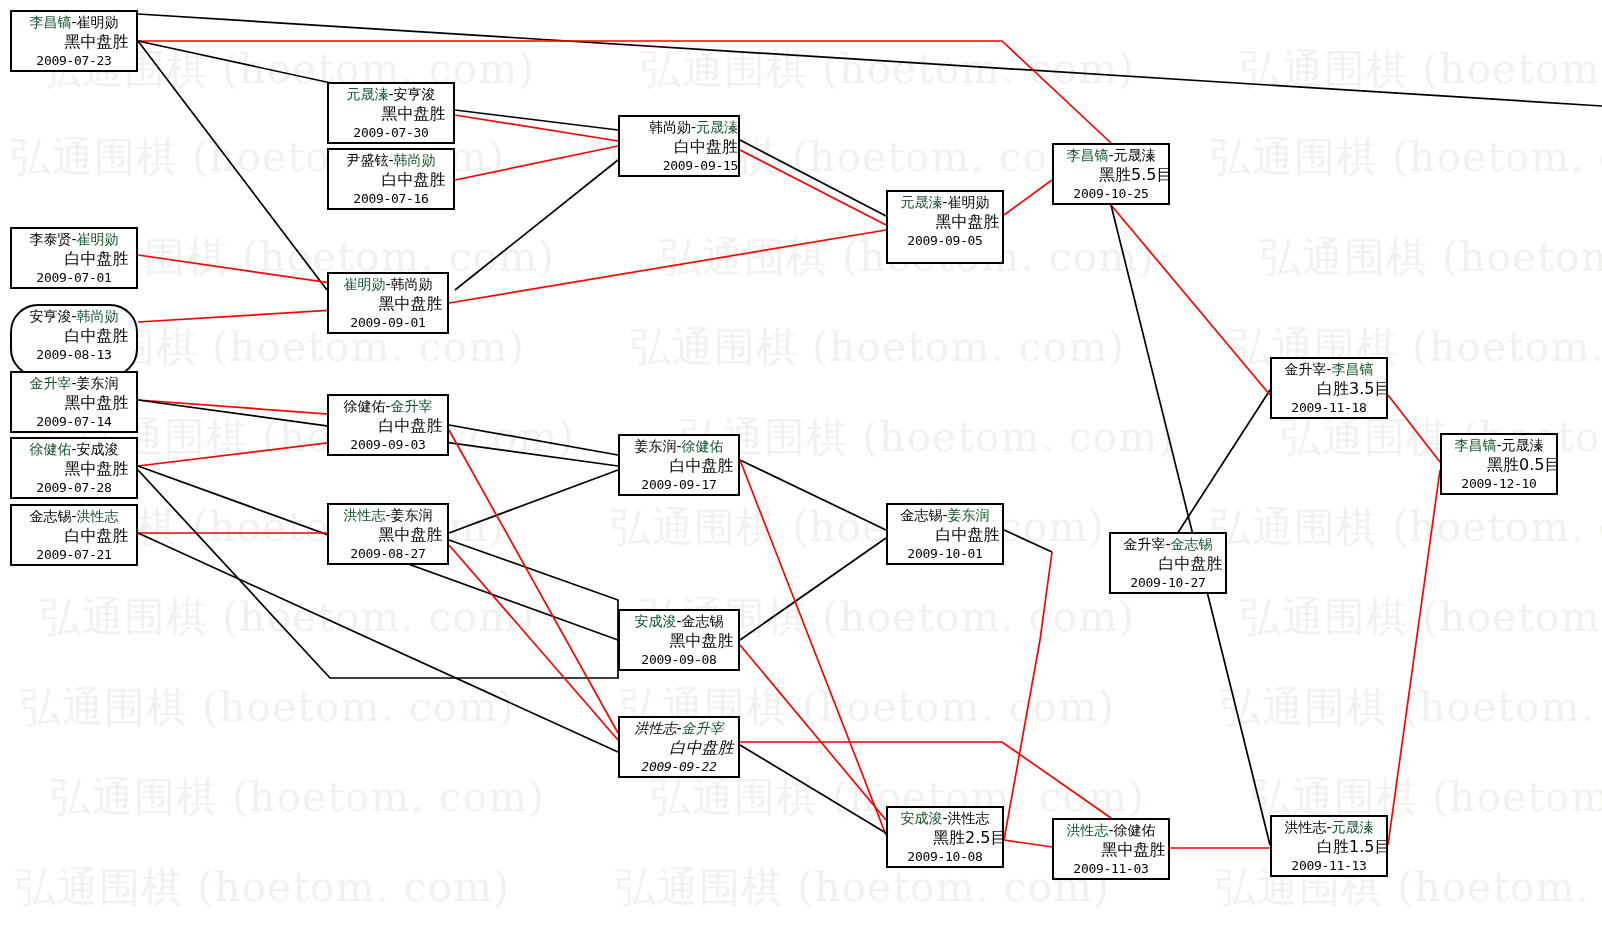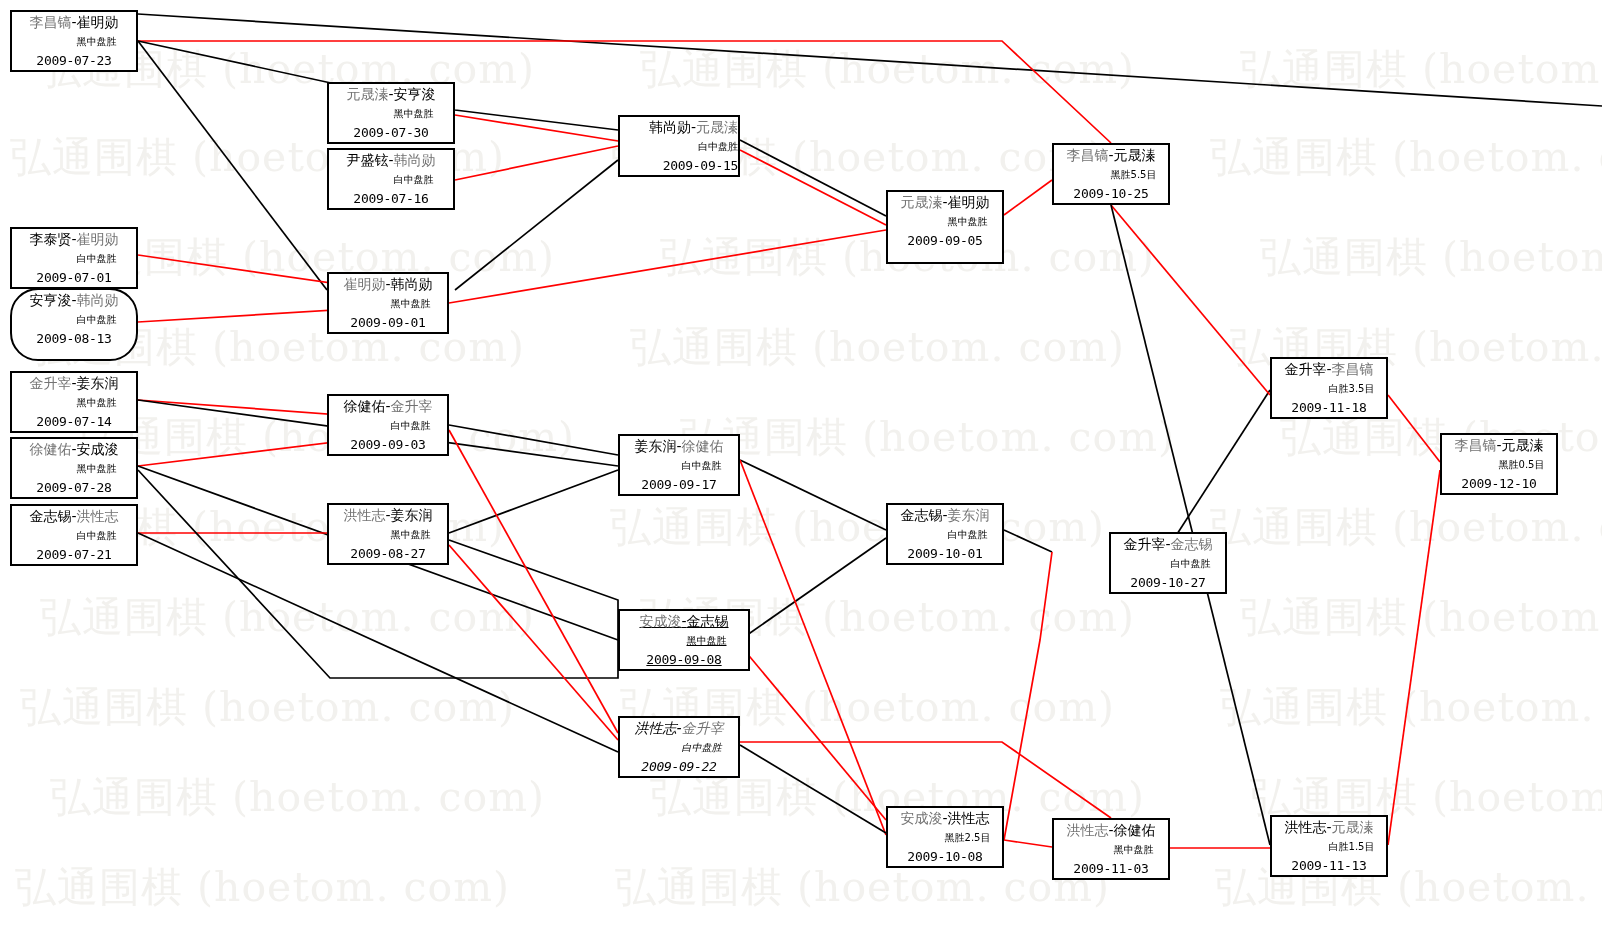--- a/index.html
+++ b/index.html
@@ -47,27 +47,27 @@
     text-align: center;
     font-family: "DejaVu Sans", "Liberation Sans", sans-serif;
     font-size: 13.5px;
     line-height: 19px;
     color: #000000;
     padding-top: 1px;
     white-space: nowrap;
   }
   .node .ln { display: block; }
   .node .players { font-size: 14px; }
-  .node .res { font-size: 10px; padding-left: 45px; }
+  .node .res { font-size: 16px; padding-left: 45px; }
   .node .date {
     font-family: "DejaVu Sans Mono", "Liberation Mono", monospace;
     font-size: 13px;
     letter-spacing: -0.3px;
   }
-  .win { color: #737373; }
+  .win { color: #14532d; }
   .lose { color: #000000; }
   .sep { color: #000000; }
 </style>
 </head>
 <body>
 
 <div id="stage">
   <div id="watermark-layer">
       <div class="wm" style="left: 40px; top: 42px;">弘通围棋 (hoetom. com)</div>
       <div class="wm" style="left: 640px; top: 42px;">弘通围棋 (hoetom. com)</div>
@@ -159,21 +159,21 @@
       <div class="node" style="left: 327px; top: 148px; width: 128px; height: 62px;">
         <span class="ln players"><span class="lose">尹盛铉</span><span class="sep">-</span><span class="win">韩尚勋</span></span>
         <span class="ln res">白中盘胜</span>
         <span class="ln date">2009-07-16</span>
       </div>
       <div class="node" style="left: 10px; top: 227px; width: 128px; height: 62px;">
         <span class="ln players"><span class="lose">李泰贤</span><span class="sep">-</span><span class="win">崔明勋</span></span>
         <span class="ln res">白中盘胜</span>
         <span class="ln date">2009-07-01</span>
       </div>
-      <div class="node" style="left: 10px; top: 288px; width: 128px; height: 73px; border-radius: 28px;">
+      <div class="node" style="left: 10px; top: 304px; width: 128px; height: 73px; border-radius: 28px;">
         <span class="ln players"><span class="lose">安亨浚</span><span class="sep">-</span><span class="win">韩尚勋</span></span>
         <span class="ln res">白中盘胜</span>
         <span class="ln date">2009-08-13</span>
       </div>
       <div class="node" style="left: 10px; top: 371px; width: 128px; height: 62px;">
         <span class="ln players"><span class="win">金升宰</span><span class="sep">-</span><span class="lose">姜东润</span></span>
         <span class="ln res">黑中盘胜</span>
         <span class="ln date">2009-07-14</span>
       </div>
       <div class="node" style="left: 10px; top: 437px; width: 128px; height: 62px;">
@@ -204,21 +204,21 @@
       <div class="node" style="left: 618px; top: 115px; width: 122px; height: 62px; text-align: right;">
         <span class="ln players"><span class="lose">韩尚勋</span><span class="sep">-</span><span class="win">元晟溱</span></span>
         <span class="ln res">白中盘胜</span>
         <span class="ln date">2009-09-15</span>
       </div>
       <div class="node" style="left: 618px; top: 434px; width: 122px; height: 62px;">
         <span class="ln players"><span class="lose">姜东润</span><span class="sep">-</span><span class="win">徐健佑</span></span>
         <span class="ln res">白中盘胜</span>
         <span class="ln date">2009-09-17</span>
       </div>
-      <div class="node" style="left: 618px; top: 609px; width: 132px; height: 62px; text-decoration: underline;">
+      <div class="node" style="left: 618px; top: 609px; width: 122px; height: 62px;">
         <span class="ln players"><span class="win">安成浚</span><span class="sep">-</span><span class="lose">金志锡</span></span>
         <span class="ln res">黑中盘胜</span>
         <span class="ln date">2009-09-08</span>
       </div>
       <div class="node" style="left: 618px; top: 716px; width: 122px; height: 62px; font-style: italic;">
         <span class="ln players"><span class="lose">洪性志</span><span class="sep">-</span><span class="win">金升宰</span></span>
         <span class="ln res">白中盘胜</span>
         <span class="ln date">2009-09-22</span>
       </div>
       <div class="node" style="left: 886px; top: 190px; width: 118px; height: 74px;">

